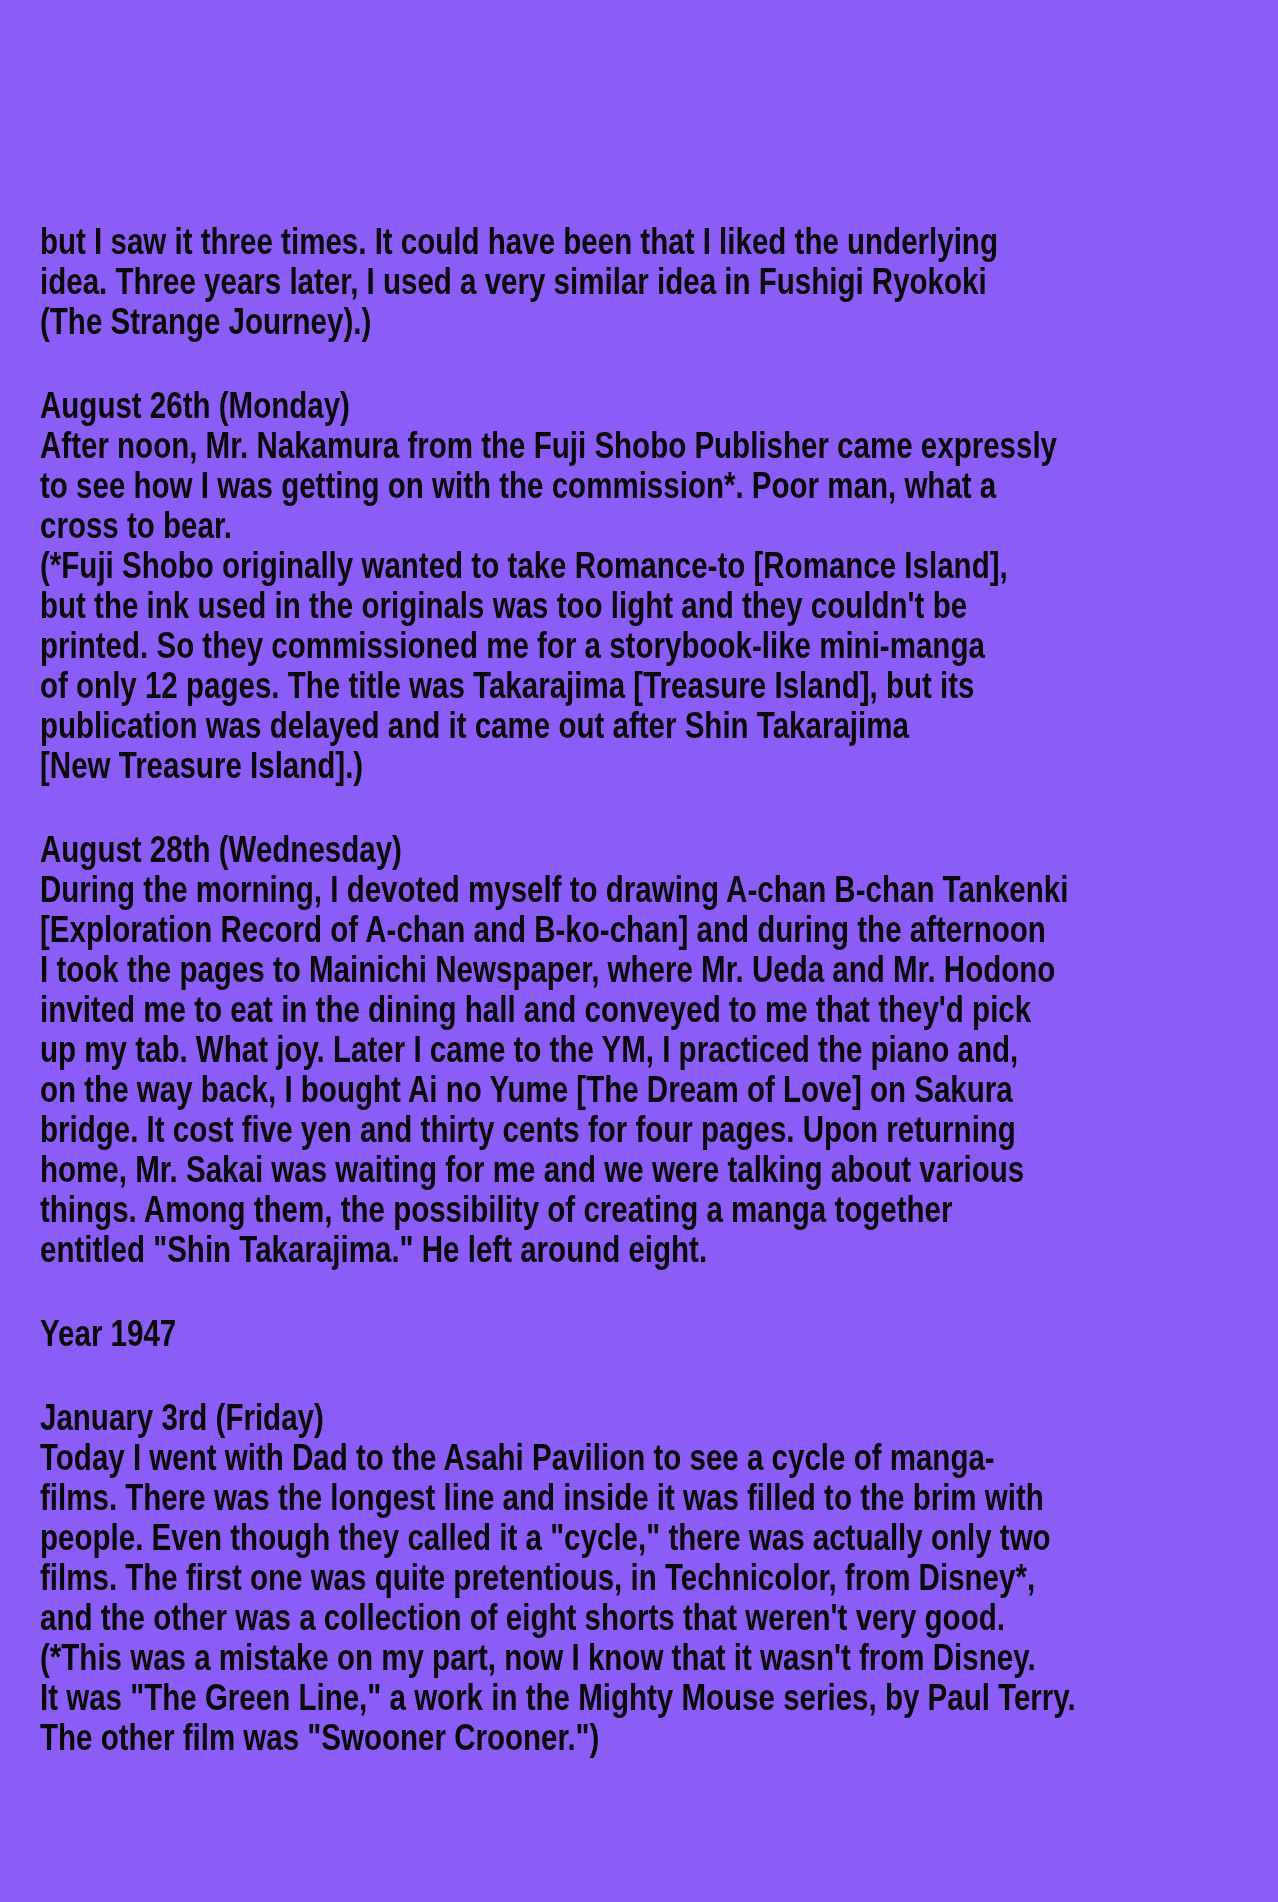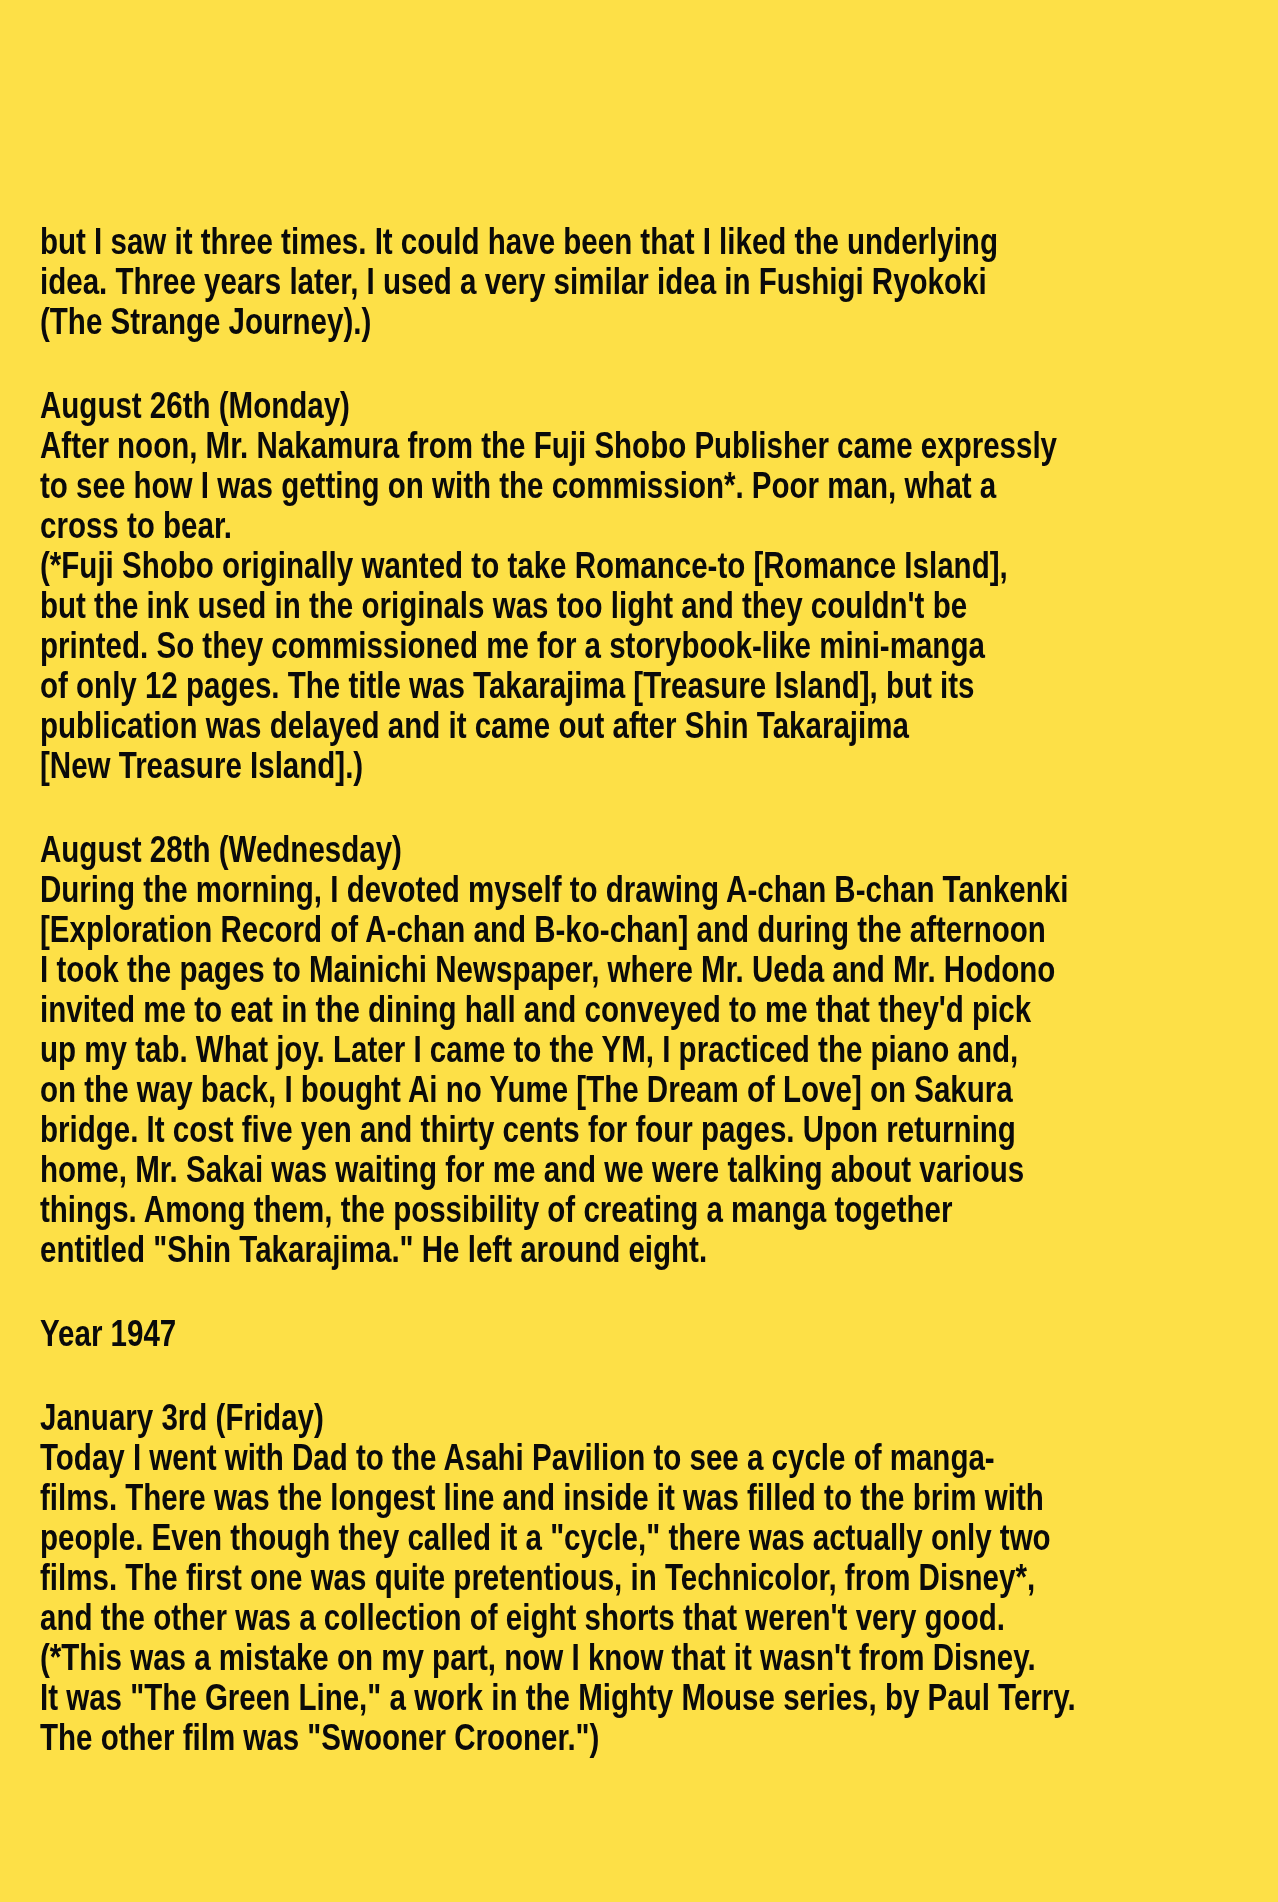--- a/index.html
+++ b/index.html
@@ -11,21 +11,21 @@
     width: 1278px;
     height: 1902px;
     overflow: hidden;
     font-family: "Liberation Sans", sans-serif;
   }
   .page {
     box-sizing: border-box;
     width: 1278px;
     height: 1902px;
     padding: 222px 0 0 40px;
-    background: #fde047;
+    background: #8b5cf6;
   }
   
   .content {
     transform: scaleX(0.82);
     transform-origin: 0 0;
     width: 1558px;
     color: #0a0a0a;
     font-size: 36px;
     font-weight: 700;
     line-height: 40px;

